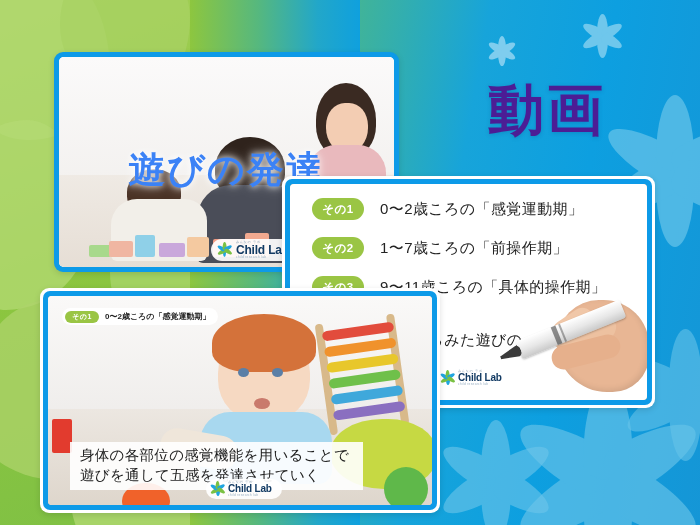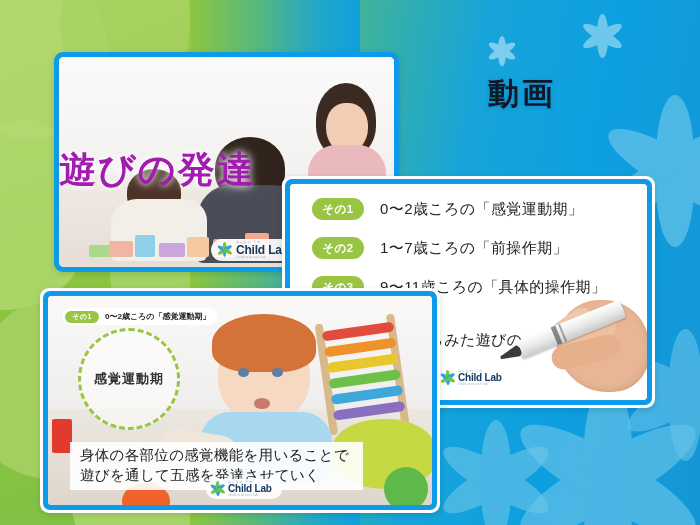--- a/index.html
+++ b/index.html
@@ -81,22 +81,22 @@
   .b5{left:154px;width:30px;height:18px;background:#f09a82;bottom:10px;}
   .b6{left:186px;width:24px;height:24px;background:#f2a98f;border-radius:2px;}
   .b7{left:30px;width:22px;height:12px;background:#a8d98c;}
 
   .c1-sub{
     position:absolute;left:0;right:0;top:33px;text-align:center;
     font-size:17px;font-weight:700;color:#1a1a1a;letter-spacing:1px;
     text-shadow:0 0 4px rgba(255,255,255,.9),0 0 8px rgba(255,255,255,.85);
   }
   .c1-title{
-    position:absolute;left:0;right:0;top:88px;text-align:left;
-    font-size:37px;font-weight:700;color:#a21caf;letter-spacing:2px;
+    position:absolute;left:0;right:0;top:88px;text-align:center;
+    font-size:37px;font-weight:700;color:#3b82f6;letter-spacing:2px;
     text-shadow:0 0 6px rgba(255,255,255,.85),0 0 12px rgba(255,255,255,.7);
   }
 
   
   #card2{left:282px;top:176px;width:373px;height:232px;}
   .c2-body{position:absolute;inset:0;background:#fff;}
   .list{position:absolute;left:22px;top:14px;right:10px;}
   .li{display:flex;align-items:center;margin-bottom:17px;}
   .badge{
     flex:0 0 auto;width:52px;height:22px;border-radius:11px;background:#9ac544;
@@ -175,21 +175,21 @@
   .logo .txt{margin-left:4px;display:flex;flex-direction:column;line-height:1;}
   .logo .mini{font-size:3.2px;color:#8aa0b5;letter-spacing:.6px;}
   .logo .name{font-size:12px;font-weight:700;color:#123a63;letter-spacing:-.2px;}
   .logo .sub{font-size:3.2px;color:#9ab0c4;letter-spacing:.3px;}
   .logo.small .name{font-size:10px;}
   .logo.small .mark{width:12px;height:12px;}
 
   
   #headline{
     position:absolute;left:488px;top:73px;
-    font-size:31px;font-weight:700;color:#0f172a;letter-spacing:3px;
+    font-size:56px;font-weight:700;color:#4c1d95;letter-spacing:3px;
     text-shadow:0 1px 4px rgba(0,60,110,.22);
   }
 </style>
 </head>
 <body>
 
 <div id="stage">
 
   <div class="bg-base"></div>
   <div class="bg-green">
@@ -378,21 +378,20 @@
           <div class="shirt"></div>
           <div class="arm"></div>
         </div>
       </div>
 
       <div class="c3-header">
         <span class="badge">その1</span>
         <span class="h-text">0〜2歳ころの「感覚運動期」</span>
       </div>
 
-      <div class="c3-circle">感覚運動期</div>
 
       <div class="c3-caption">
         <div>身体の各部位の感覚機能を用いることで</div>
         <div>遊びを通して五感を発達させていく</div>
       </div>
 
       <div class="logo small c3-logo">
         <span class="mark">
           <i></i>
             <i></i>

